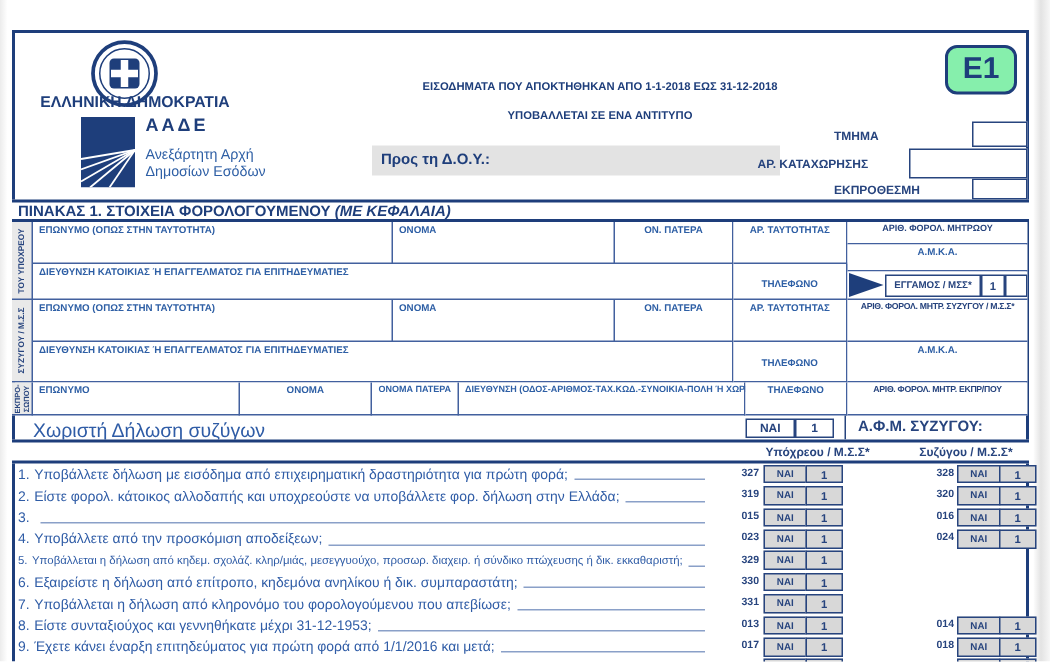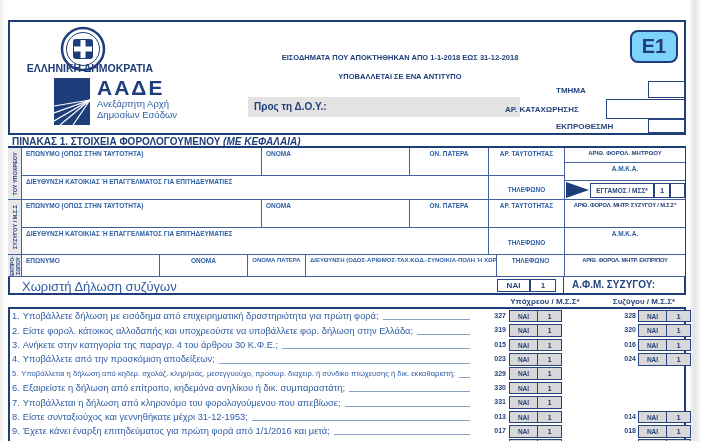--- a/index.html
+++ b/index.html
@@ -15,33 +15,33 @@
 
   
   .form-frame { position:absolute; left:8px; top:20px; width:678px; height:421px;
     border:2px solid #1e3e7b; border-bottom:none; background:#fff; }
 
   
   .emblem { position:absolute; left:60px; top:26px; width:46px; height:46px; }
   .republic { position:absolute; left:10px; top:62px; width:160px; text-align:center;
     font-size:10.5px; font-weight:bold; color:#1e3e7b; }
   .aade-logo { position:absolute; left:54px; top:78px; width:36px; height:47px; }
-  .aade-acr { position:absolute; left:97px; top:76px; font-size:21px; font-weight:bold;
+  .aade-acr { position:absolute; left:97px; top:76px; font-size:12px; font-weight:bold;
     letter-spacing:2px; color:#1e3e7b; }
   .aade-l1 { position:absolute; left:97px; top:98px; font-size:9.5px; color:#2e5fa5; }
   .aade-l2 { position:absolute; left:97px; top:109px; font-size:9.5px; color:#2e5fa5; }
   .main-title { position:absolute; left:190px; top:35px; width:420px; text-align:center;
     font-size:12.5px; font-weight:bold; color:#1e3e7b; }
   .sub1 { position:absolute; left:190px; top:53px; width:420px; text-align:center;
     font-size:7.5px; font-weight:bold; color:#1e3e7b; }
   .sub2 { position:absolute; left:190px; top:72px; width:420px; text-align:center;
     font-size:7.5px; font-weight:bold; color:#1e3e7b; }
   .e1-badge { position:absolute; left:630px; top:30px; width:48px; height:33px;
     border:2.5px solid #1e3e7b; border-radius:8px; text-align:center;
-    font-size:20px; font-weight:bold; color:#1e3e7b; line-height:29px; background:#7dd3fc; }
+    font-size:20px; font-weight:bold; color:#1e3e7b; line-height:29px; background:#86efac; }
   .doy-bar { position:absolute; left:248px; top:97px; width:272px; height:20px;
     background:#e3e3e3; }
   .doy-label { position:absolute; left:6px; top:4px; font-size:10px; font-weight:bold; color:#1e3e7b; }
   .hdr-lab { position:absolute; font-size:8px; font-weight:600; color:#27447e; text-align:left; }
   .hdr-box { position:absolute; border:1.5px solid #27447e; background:#fff; }
 
   
   .sec-bar { position:absolute; left:8px; width:678px; background:#fff;
     border-top:2px solid #1e3e7b; border-bottom:2px solid #1e3e7b; }
   .sec-bar .bar-text { position:absolute; left:4px; top:1px; font-size:10px;
@@ -277,21 +277,20 @@
     <span class="p2-cell p2-yes1">ΝΑΙ</span>
     <span class="p2-cell p2-val1">1</span>
     <span class="p2-code p2-code2">320</span>
     <span class="p2-cell p2-yes2">ΝΑΙ</span>
     <span class="p2-cell p2-val2">1</span>
   </div>
 
   <div class="p2-row">
     <div class="p2-q">
       <span class="p2-num">3.</span>
-      <span class="p2-text">Ανήκετε στην κατηγορία της παραγρ. 4 του άρθρου 30 Κ.Φ.Ε.;</span>
       <span class="p2-leader"></span>
     </div>
     <span class="p2-code p2-code1">015</span>
     <span class="p2-cell p2-yes1">ΝΑΙ</span>
     <span class="p2-cell p2-val1">1</span>
     <span class="p2-code p2-code2">016</span>
     <span class="p2-cell p2-yes2">ΝΑΙ</span>
     <span class="p2-cell p2-val2">1</span>
   </div>
 

